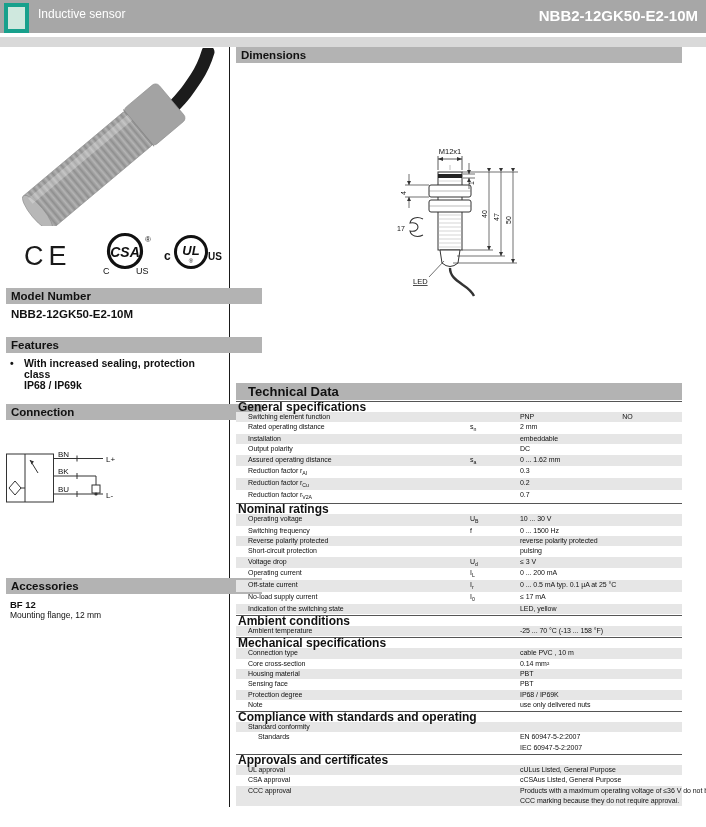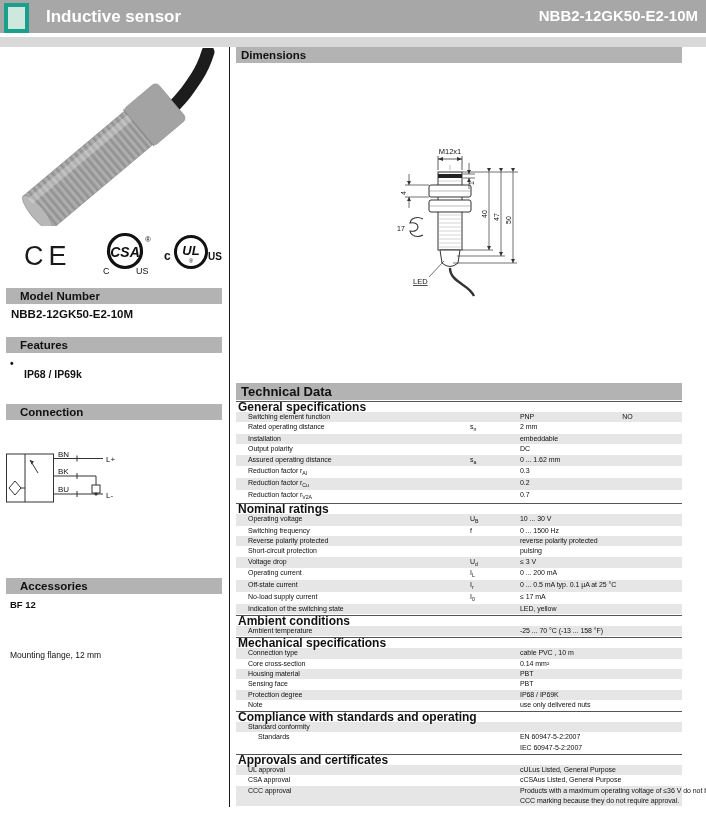--- a/index.html
+++ b/index.html
@@ -3,49 +3,49 @@
 <meta charset="utf-8">
 <style>
   html,body{margin:0;padding:0;background:#fff;}
   #page{position:relative;width:706px;height:827px;background:#fff;overflow:hidden;
         font-family:"Liberation Sans",sans-serif;color:#111;}
 
   
   .top-bar{position:absolute;left:0;top:0;width:706px;height:33px;background:#a7a7a7;}
   .logo{position:absolute;left:4px;top:3px;width:25px;height:30px;background:#cfe8de;
         border:4px solid #18a08c;box-sizing:border-box;}
-  .top-title{position:absolute;left:46px;top:7px;font-size:17px;font-weight:bold;color:#fff;}
+  .top-title{position:absolute;left:38px;top:7px;font-size:12px;font-weight:normal;color:#fff;}
   .top-part{position:absolute;right:8px;top:7px;font-size:15px;font-weight:bold;color:#fff;}
   .strip{position:absolute;left:0;top:37px;width:706px;height:10px;background:#d9d9d9;}
   .vdivider{position:absolute;left:229px;top:47px;width:1px;height:760px;background:#1a1a1a;}
 
   
-  .secbar{position:absolute;left:6px;width:216px;height:16px;background:#b3b3b3;
+  .secbar{position:absolute;left:6px;width:256px;height:16px;background:#b3b3b3;
           color:#111;font-weight:bold;font-size:11.5px;line-height:16px;
-          padding-left:14px;box-sizing:border-box;}
+          padding-left:5px;box-sizing:border-box;}
   .rsecbar{position:absolute;left:236px;width:446px;height:16px;background:#b3b3b3;
            color:#111;font-weight:bold;font-size:11.5px;line-height:16px;
            padding-left:5px;box-sizing:border-box;}
 
   
   #photo{position:absolute;left:8px;top:48px;}
   #cert-logos{position:absolute;left:8px;top:228px;}
   #model-value{position:absolute;left:11px;top:308px;font-size:11.5px;font-weight:bold;}
   #features-item{position:absolute;left:10px;top:358px;width:205px;display:flex;
                  font-size:10.5px;font-weight:bold;line-height:11px;}
   #features-item .bullet{width:14px;flex:none;}
   #acc-name{position:absolute;left:10px;top:599px;font-size:9.5px;font-weight:bold;text-align:center;}
-  #acc-desc{position:absolute;left:10px;top:610px;font-size:8.5px;margin-top:40px;}
+  #acc-desc{position:absolute;left:10px;top:610px;font-size:8.5px;}
   #connection-svg{position:absolute;left:6px;top:450px;}
 
   
   #dim-svg{position:absolute;left:393px;top:143px;}
   #tech{position:absolute;left:236px;top:383px;width:446px;}
   .td-bar{height:17px;background:#b3b3b3;font-weight:bold;font-size:13px;line-height:17px;
-          padding-left:5px;box-sizing:border-box;}
+          padding-left:12px;box-sizing:border-box;}
   .t-sechead{font-size:12px;font-weight:bold;line-height:10px;height:10px;
              border-top:1px solid #555;margin-top:1px;padding-left:2px;}
   .t-rows .t-row:nth-child(odd){background:#e6e6e6;}
   .t-row{display:flex;font-size:7px;line-height:10.3px;min-height:10.3px;letter-spacing:-0.05px;}
   .t-label{width:222px;padding-left:12px;flex:none;white-space:nowrap;}
   .t-row.indent2 .t-label{width:212px;padding-left:22px;}
   .t-sym{width:50px;flex:none;}
   .t-val{flex:1;white-space:nowrap;}
   .t-val .vline{display:block;}
   .val-right{margin-left:88px;}
@@ -102,21 +102,21 @@
     </g>
   </svg>
 
   <div class="secbar" style="top:288px">Model Number</div>
   <div id="model-value">NBB2-12GK50-E2-10M</div>
 
   <div class="secbar" style="top:337px">Features</div>
   <div id="features-item">
     <span class="bullet">•</span>
     <span>
-      <br>
+      <span>With increased sealing, protection class</span><br>
       <span>IP68 / IP69k</span>
     </span>
   </div>
 
   <div class="secbar" style="top:404px">Connection</div>
   <svg id="connection-svg" width="125" height="60" viewBox="0 0 125 60">
     <rect x="0.5" y="4" width="47" height="48" fill="none" stroke="#333" stroke-width="1"></rect>
     <line x1="19" y1="4" x2="19" y2="52" stroke="#333" stroke-width="1"></line>
     <path d="M9,31 l6,7 l-6,7 l-6,-7 z" fill="none" stroke="#333" stroke-width="1"></path>
     <line x1="15" y1="38" x2="19" y2="38" stroke="#333" stroke-width="1"></line>

